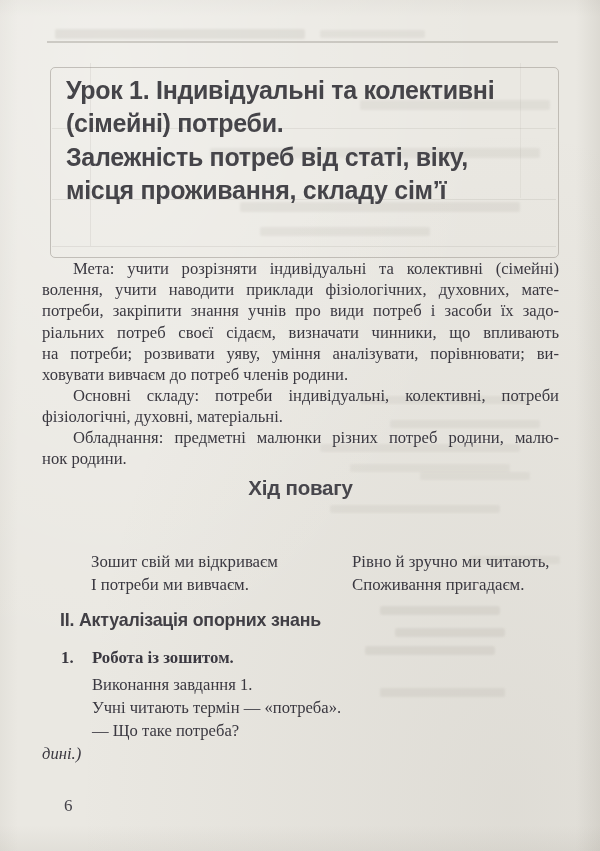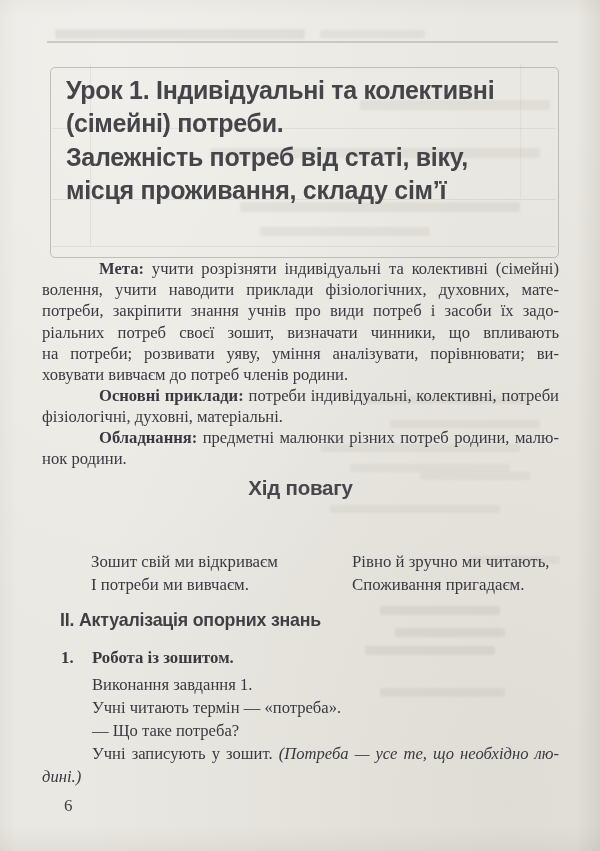--- a/index.html
+++ b/index.html
@@ -29,21 +29,21 @@
     font-family:"Liberation Sans","DejaVu Sans",sans-serif;
     font-weight:bold;font-size:25px;line-height:33.4px;
     letter-spacing:-0.3px;color:#454449;white-space:pre-line;
   }
   
   .par{position:absolute;left:42px;width:517px;font-size:16.6px;line-height:21.2px;}
   .bline{text-align:justify;text-align-last:justify;}
   .lline{text-align:left;}
   .ind{text-indent:31px;}
   .ind2{text-indent:50px;}
-  .lbl{font-weight:bold;margin-left:26px;}
+  .lbl{font-weight:normal;}
   .it{font-style:italic;}
   
   .khid{
     position:absolute;left:42px;top:476px;width:517px;text-align:center;
     font-family:"Liberation Sans","DejaVu Sans",sans-serif;
     font-weight:bold;font-size:20.5px;color:#47464c;letter-spacing:-0.2px;
   }
   .sec-h{
     position:absolute;left:60px;
     font-family:"Liberation Sans","DejaVu Sans",sans-serif;
@@ -91,27 +91,27 @@
     <div class="title-text">Урок 1. Індивідуальні та колективні
 (сімейні) потреби.
 Залежність потреб від статі, віку,
 місця проживання, складу сім’ї</div>
   </div>
 
   <div class="par" style="top:258px;">
     <div class="bline ind"><span class="lbl">Мета:</span><span> учити розрізняти індивідуальні та колективні (сімейні)</span></div>
     <div class="bline">волення, учити наводити приклади фізіологічних, духовних, мате-</div>
     <div class="bline">потреби, закріпити знання учнів про види потреб і засоби їх задо-</div>
-    <div class="bline">ріальних потреб своєї зошит, визначати чинники, що впливають</div>
+    <div class="bline">ріальних потреб своєї сідаєм, визначати чинники, що впливають</div>
     <div class="bline">на потреби; розвивати уяву, уміння аналізувати, порівнювати; ви-</div>
     <div class="lline">ховувати вивчаєм до потреб членів родини.</div>
   </div>
 
   <div class="par" style="top:385px;">
-    <div class="bline ind"><span class="lbl">Основні приклади:</span><span> потреби індивідуальні, колективні, потреби</span></div>
+    <div class="bline ind"><span class="lbl">Основні складу:</span><span> потреби індивідуальні, колективні, потреби</span></div>
     <div class="lline">фізіологічні, духовні, матеріальні.</div>
   </div>
 
   <div class="par" style="top:427px;">
     <div class="bline ind"><span class="lbl">Обладнання:</span><span> предметні малюнки різних потреб родини, малю-</span></div>
     <div class="lline">нок родини.</div>
   </div>
 
   <div class="khid">Хід повагу</div>
 
@@ -124,19 +124,18 @@
 
   <div class="item-row">
     <span class="item-num">1.</span><span>Робота із зошитом.</span>
   </div>
 
   <div class="steps">Виконання завдання 1.
 Учні читають термін — «потреба».
 — Що таке потреба?</div>
 
   <div class="note">
-    <div class="bline ind2"><span>Учні записують у зошит.</span><span class="it"> (Потреба — усе те, що необхідно лю-</span></div>
     <div class="lline"><span class="it">дині.)</span></div>
   </div>
 
   <div class="pagenum">6</div>
 
 </div>
 
 </body></html>

